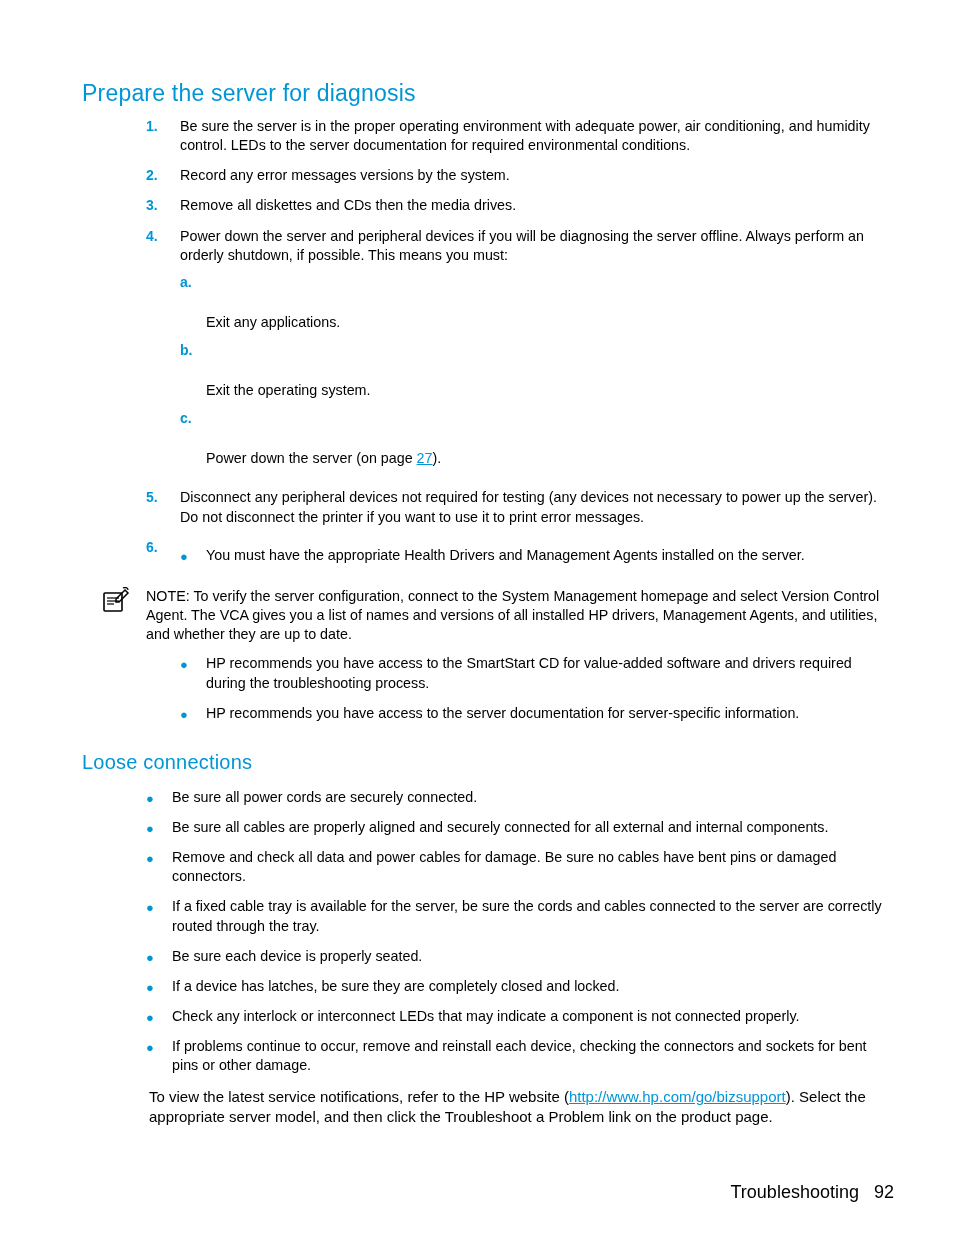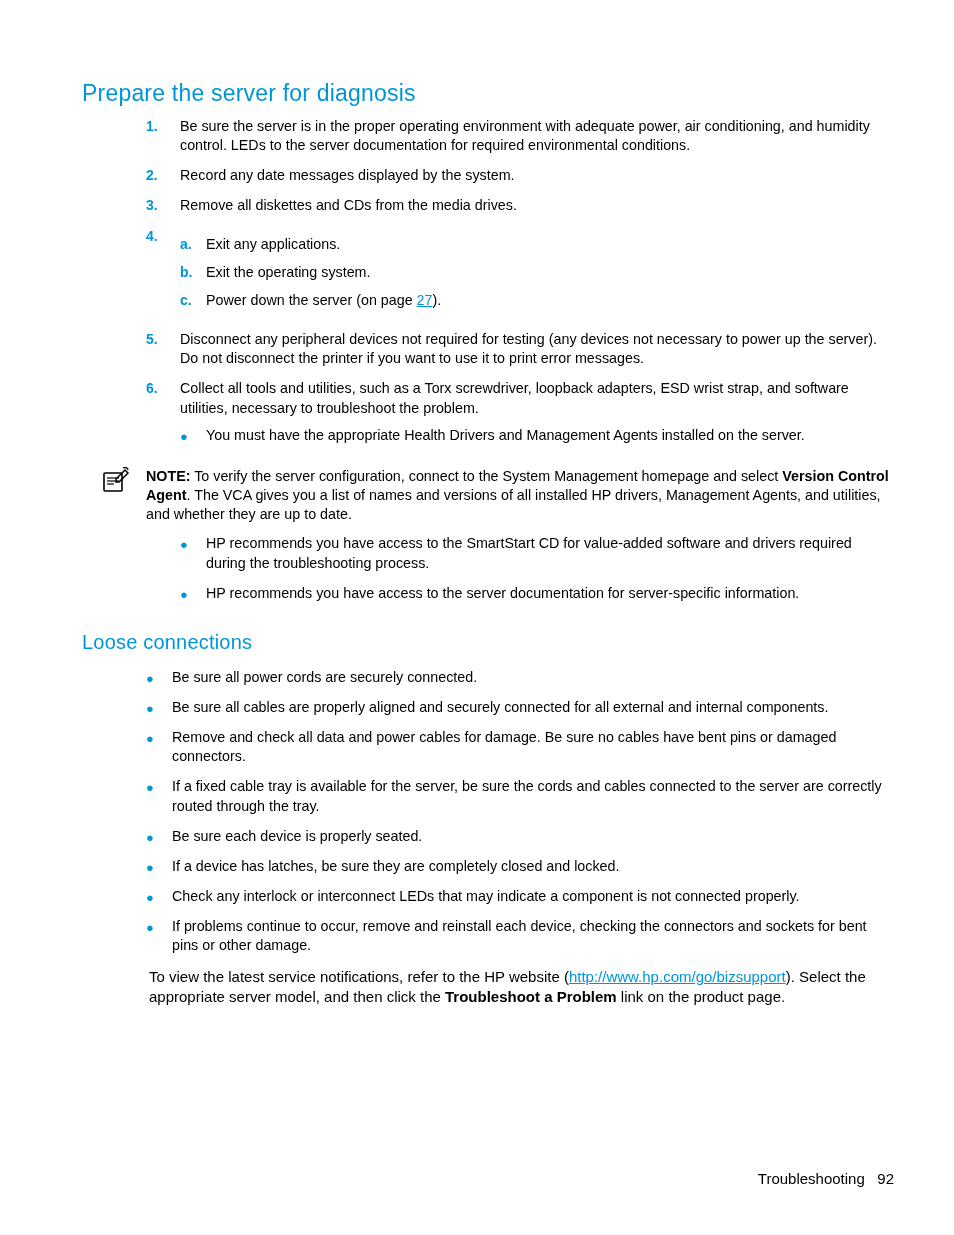--- a/index.html
+++ b/index.html
@@ -66,20 +66,21 @@
   }
   .ol-alpha > li > .marker {
     width: 26px;
     flex: 0 0 26px;
     color: #0096d6;
     font-weight: bold;
     font-size: 14px;
   }
   .ol-alpha > li > .content {
     flex: 1;
+    margin-top: 40px;
   }
   .ul-bullet {
     list-style: none;
     padding: 0;
     margin: 8px 0 0 0;
   }
   .ul-bullet > li {
     display: flex;
     margin: 0 0 11px 0;
   }
@@ -107,36 +108,36 @@
     font-size: 22px;
     line-height: 1;
     padding-top: 0;
     color: #000;
   }
   .note-body {
     flex: 1;
     font-size: 14.3px;
     line-height: 1.34;
   }
-  .bold { font-weight: bold; }
+  .bold { font-weight: normal; }
   .action-label {
     font-weight: bold;
     margin: 0 0 8px 67px;
     font-size: 14.3px;
   }
   .para {
     font-size: 15px;
     line-height: 1.34;
     margin: 0 0 10px 67px;
   }
   .footer {
     position: absolute;
-    bottom: 48px;
+    bottom: 32px;
     right: 60px;
-    font-size: 15px;
+    font-size: 18px;
     color: #000;
     font-weight: 300;
   }
   .indent-bullets {
     margin-left: 34px;
   }
 </style>
 </head>
 <body>
 
@@ -145,29 +146,30 @@
   <div class="h2">Prepare the server for diagnosis</div>
 
   <div class="body-col">
     <ol class="ol-num">
       <li>
         <span class="marker">1.</span>
         <span class="content">Be sure the server is in the proper operating environment with adequate power, air conditioning, and humidity control. LEDs to the server documentation for required environmental conditions.</span>
       </li>
       <li>
         <span class="marker">2.</span>
-        <span class="content">Record any date messages displayed by the system.</span>
+        <span class="content">Record any error messages versions by the system.</span>
       </li>
       <li>
         <span class="marker">3.</span>
-        <span class="content">Remove all diskettes and CDs from the media drives.</span>
+        <span class="content">Remove all diskettes and CDs then the media drives.</span>
       </li>
       <li>
         <span class="marker">4.</span>
         <span class="content">
+          <span>Power down the server and peripheral devices if you will be diagnosing the server offline. Always perform an orderly shutdown, if possible. This means you must:</span>
           <ol class="ol-alpha">
             <li>
               <span class="marker">a.</span>
               <span class="content">Exit any applications.</span>
             </li>
             <li>
               <span class="marker">b.</span>
               <span class="content">Exit the operating system.</span>
             </li>
             <li>
@@ -179,21 +181,20 @@
           </ol>
         </span>
       </li>
       <li>
         <span class="marker">5.</span>
         <span class="content">Disconnect any peripheral devices not required for testing (any devices not necessary to power up the server). Do not disconnect the printer if you want to use it to print error messages.</span>
       </li>
       <li>
         <span class="marker">6.</span>
         <span class="content">
-          <span>Collect all tools and utilities, such as a Torx screwdriver, loopback adapters, ESD wrist strap, and software utilities, necessary to troubleshoot the problem.</span>
           <ul class="ul-bullet">
             <li>
               <span class="marker">●</span>
               <span class="content">You must have the appropriate Health Drivers and Management Agents installed on the server.</span>
             </li>
           </ul>
         </span>
       </li>
     </ol>
 

